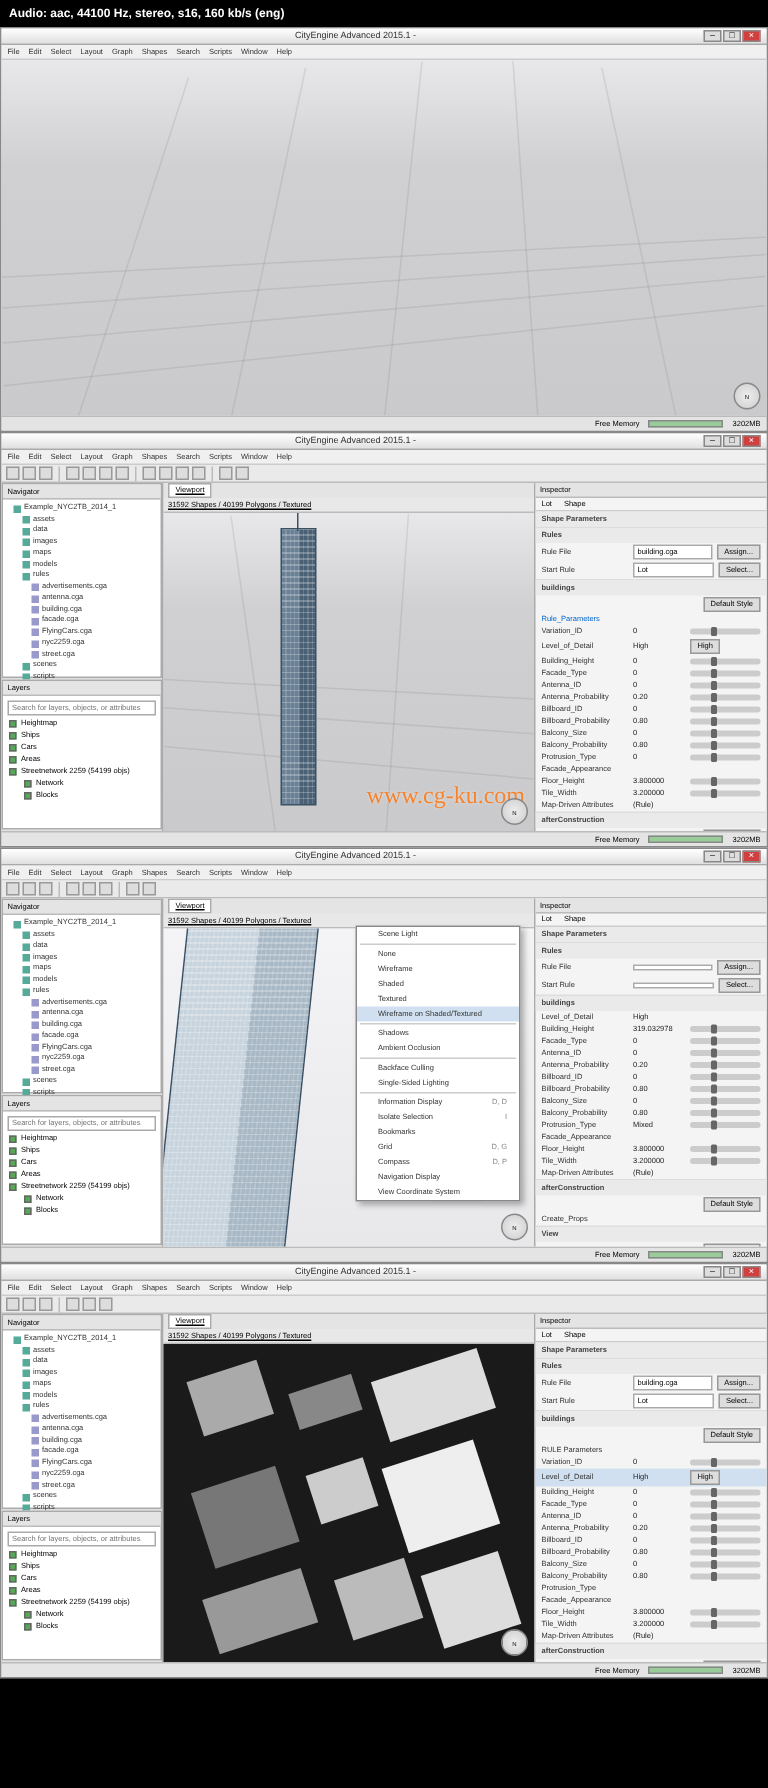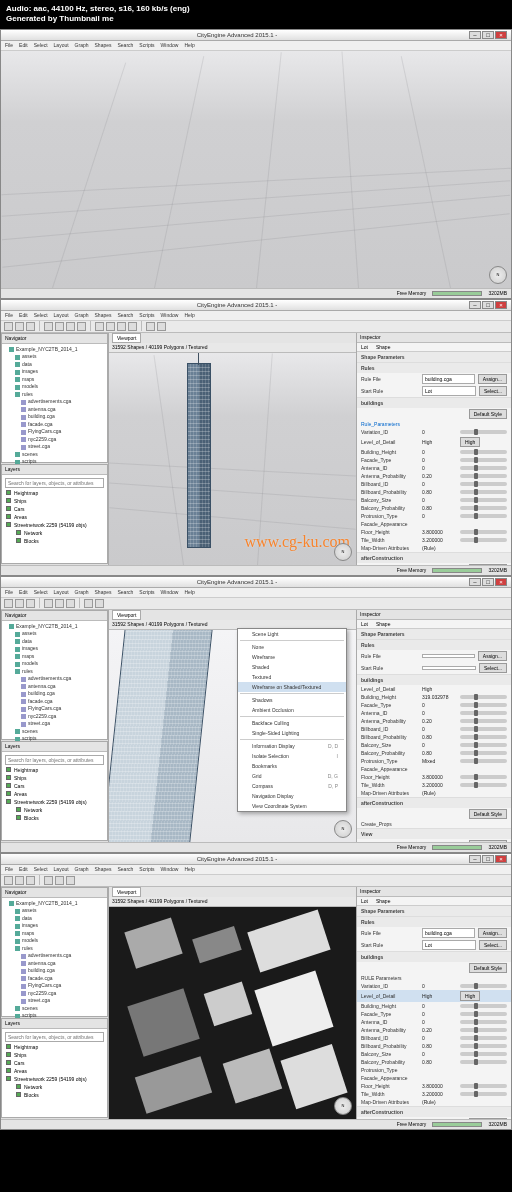--- a/index.html
+++ b/index.html
@@ -87,28 +87,27 @@
   .panel1 .workspace { height: 237px; }
   .panel1 .viewport { height: 237px; flex: 1; }
   
   
   .panel2 .workspace, .panel3 .workspace, .panel4 .workspace { height: 232px; }
   .panel2 .navigator, .panel3 .navigator, .panel4 .navigator { height: 130px; }
   .panel2 .layers, .panel3 .layers, .panel4 .layers { height: 100px; }
   .panel2 .viewport, .panel3 .viewport, .panel4 .viewport { flex: 1; height: 212px; }
   .panel2 .inspector, .panel3 .inspector, .panel4 .inspector { width: 155px; height: 232px; overflow: hidden; }
   
-  .vpcol { flex: 1; display: flex; flex-direction: column; }
+  .vpcol { flex: 1; display: flex; flex-direction: column; text-decoration: underline; }
 </style>
 </head>
 <body>
 
 <div class="header">
   <div class="header-line">Audio: aac, 44100 Hz, stereo, s16, 160 kb/s (eng)</div>
-  <div class="header-line">Generated by Thumbnail me</div>
 </div>
 
 <div class="panel panel1">
   <div class="titlebar">
     <span class="title">CityEngine Advanced 2015.1 -</span>
     <div class="winbtns">
       <div class="winbtn">–</div>
       <div class="winbtn">□</div>
       <div class="winbtn close">×</div>
     </div>

